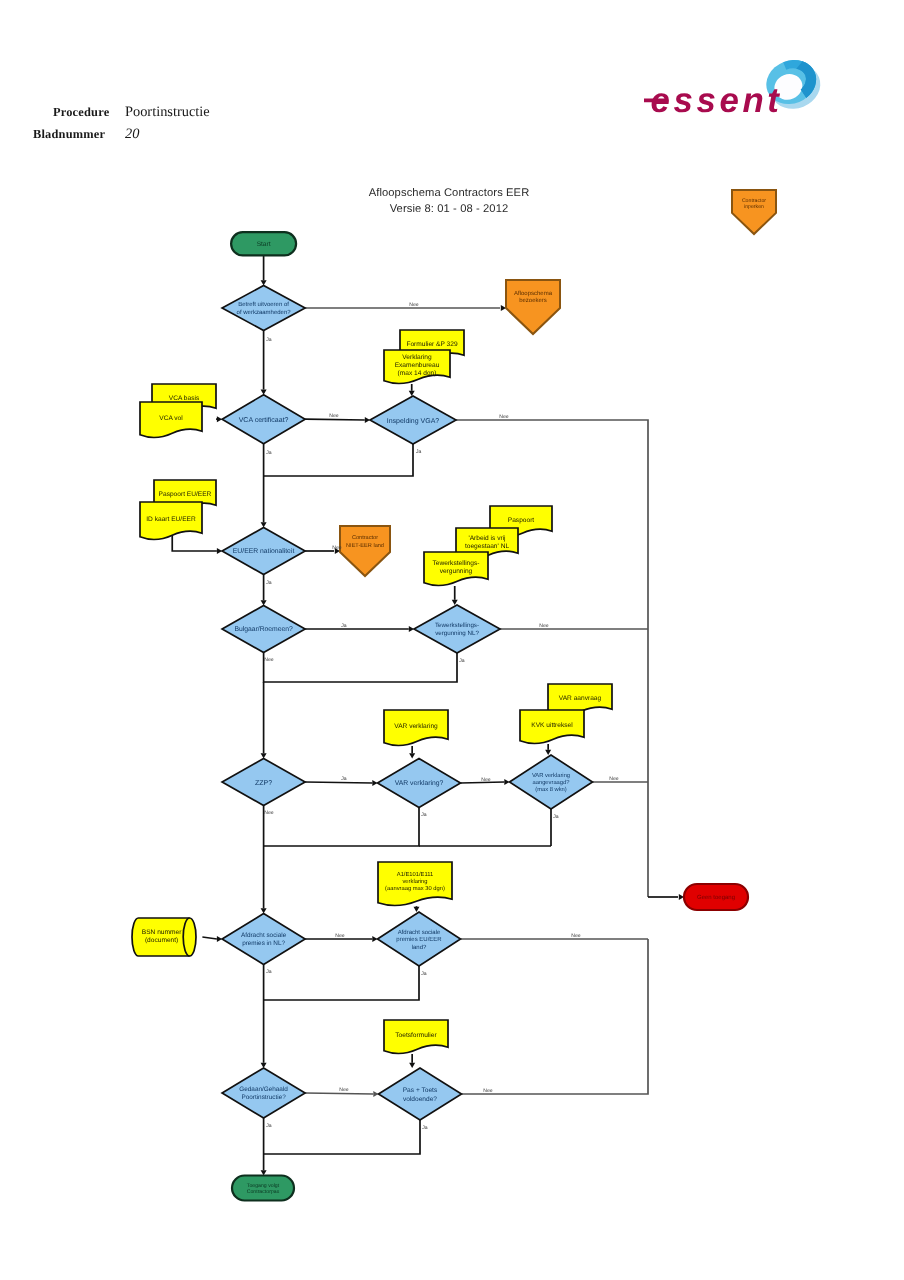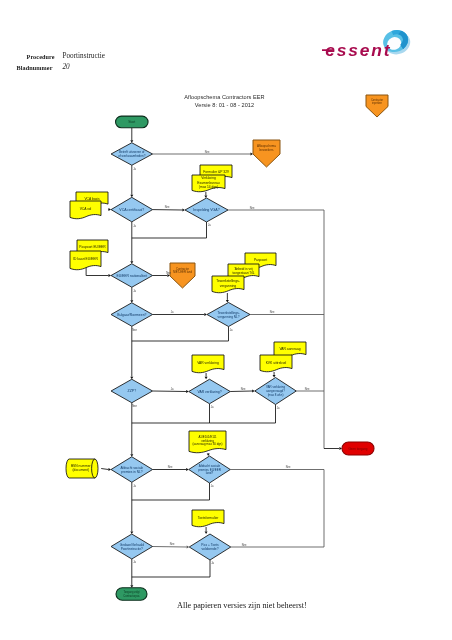--- a/index.html
+++ b/index.html
@@ -326,14 +326,13 @@
           <text x="288" y="468.3" text-anchor="middle" font-family="'Liberation Sans',sans-serif" font-size="2.55" fill="#3a3a3a">Nee</text>
           <text x="134.5" y="486.55" text-anchor="middle" font-family="'Liberation Sans',sans-serif" font-size="2.55" fill="#3a3a3a">Ja</text>
           <text x="212" y="487.3" text-anchor="middle" font-family="'Liberation Sans',sans-serif" font-size="2.55" fill="#3a3a3a">Ja</text>
           <text x="172" y="545.3" text-anchor="middle" font-family="'Liberation Sans',sans-serif" font-size="2.55" fill="#3a3a3a">Nee</text>
           <text x="244" y="545.8" text-anchor="middle" font-family="'Liberation Sans',sans-serif" font-size="2.55" fill="#3a3a3a">Nee</text>
           <text x="134.5" y="563.3" text-anchor="middle" font-family="'Liberation Sans',sans-serif" font-size="2.55" fill="#3a3a3a">Ja</text>
           <text x="212.5" y="564.3" text-anchor="middle" font-family="'Liberation Sans',sans-serif" font-size="2.55" fill="#3a3a3a">Ja</text>
         </g>
       </svg>
   </div>
-  <div class="footnote" style="left:177px;top:601px;">Alle papieren versies zijn niet beheerst!</div>
 </div>
 
 </body></html>

